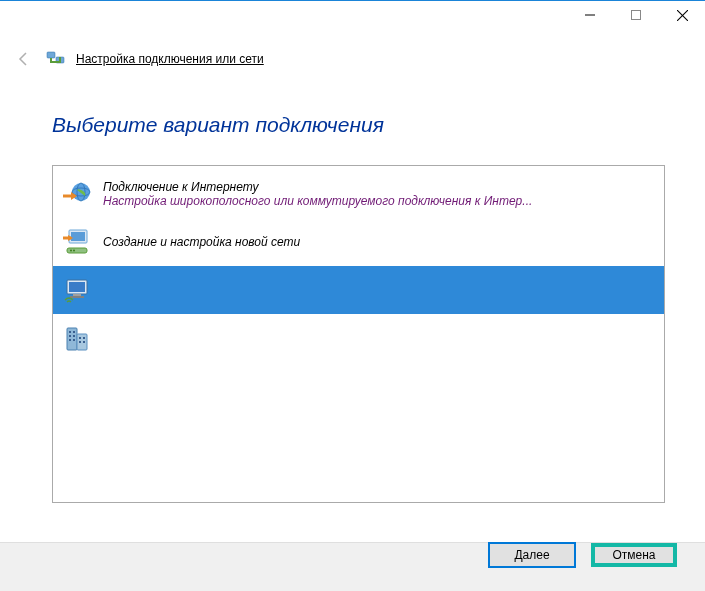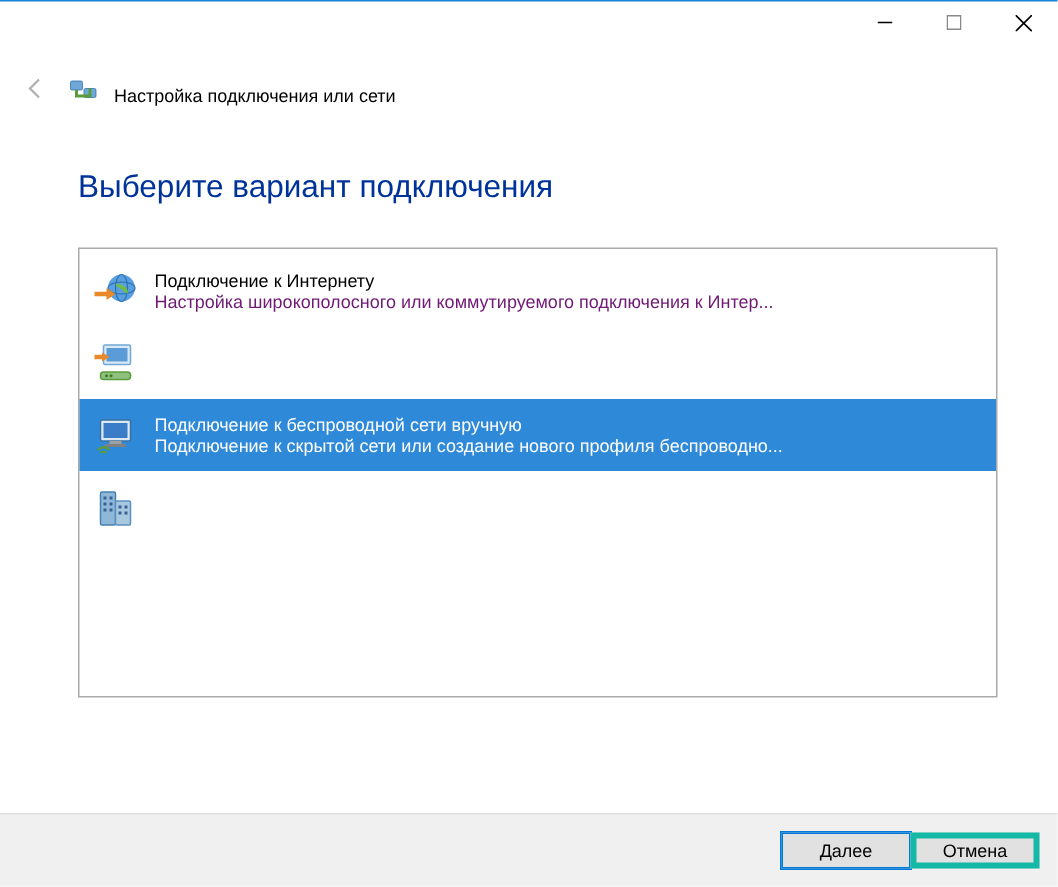--- a/index.html
+++ b/index.html
@@ -23,49 +23,51 @@
     width: 46px;
     height: 28px;
     display: flex;
     align-items: center;
     justify-content: center;
     color: #000;
     font-size: 10px;
   }
   .header-row {
     display: flex;
-    align-items: flex-end;
+    align-items: center;
     gap: 10px;
     padding: 16px 24px 18px 12px;
+    text-decoration: underline;
   }
   .back-arrow {
     width: 24px; height: 24px;
     display:flex; align-items:center; justify-content:center;
     color:#888;
   }
   .header-icon {
     width: 20px; height: 20px;
   }
   .header-title {
     font-size: 12px;
     color: #000;
   }
   .content {
     padding: 6px 40px 16px 52px;
+    font-style: italic;
   }
   .main-heading {
     color: #003399;
     font-size: 21px;
     font-weight: 400;
     margin: 18px 0 28px 0;
   }
   .options-box {
     border: 1px solid #aaa;
     padding: 4px 0;
-    height: 300px;
+    height: 338px;
   }
   .option-row {
     display: flex;
     align-items: center;
     padding: 8px 8px;
     gap: 10px;
   }
   .option-row.selected {
     background: #2e89d8;
     color: #fff;
@@ -93,23 +95,22 @@
   .option-row.selected .option-desc { color:#fff; }
   .footer {
     position: absolute;
     bottom: 0;
     left: 0; right: 0;
     height: 49px;
     background: #f0f0f0;
     border-top: 1px solid #dfdfdf;
     display: flex;
     justify-content: flex-end;
-    align-items: center;
-    padding: 0 12px;
-    gap: 0;
+    padding: 0 28px;
+    gap: 16px;
   }
   .btn {
     min-width: 86px;
     height: 24px;
     background: #e1e1e1;
     border: 4px solid #14b8a6;
     font-size: 12px;
     font-family: inherit;
     padding: 0 12px;
   }
@@ -184,37 +185,34 @@
           <rect x="8" y="4" width="18" height="13" rx="1" fill="#dce8f4" stroke="#6fa8d8"></rect>
           <rect x="10" y="6" width="14" height="9" fill="#5a9cd8"></rect>
           <rect x="6" y="22" width="20" height="5" rx="2" fill="#8fc080" stroke="#5a9c3a"></rect>
           <circle cx="10" cy="24.5" r="1" fill="#3a7c1a"></circle>
           <circle cx="13" cy="24.5" r="1" fill="#3a7c1a"></circle>
           <path d="M2 12 L10 12" stroke="#e88a2a" stroke-width="3"></path>
           <path d="M7 9 L12 12 L7 15 Z" fill="#e88a2a"></path>
         </svg>
       </div>
       <div class="option-text">
+        <div class="option-title">Создание и настройка новой сети</div>
       </div>
     </div>
 
     <div class="option-row selected">
       <div class="option-icon">
         <svg width="32" height="32" viewBox="0 0 32 32">
           <rect x="6" y="6" width="20" height="14" rx="1" fill="#dce8f4" stroke="#3a6fa0"></rect>
           <rect x="8" y="8" width="16" height="10" fill="#3a7cc8"></rect>
           <rect x="12" y="20" width="8" height="2" fill="#a0a0a0"></rect>
           <rect x="9" y="22" width="14" height="2" fill="#808080"></rect>
           <path d="M4 26 Q8 22 12 26" fill="none" stroke="#5a9c3a" stroke-width="1.5"></path>
           <path d="M6 28 Q8 26 10 28" fill="none" stroke="#5a9c3a" stroke-width="1.5"></path>
         </svg>
-      </div>
-      <div class="option-text">
-        <div class="option-title">Подключение к беспроводной сети вручную</div>
-        <div class="option-desc">Подключение к скрытой сети или создание нового профиля беспроводно...</div>
       </div>
     </div>
 
     <div class="option-row">
       <div class="option-icon">
         <svg width="32" height="32" viewBox="0 0 32 32">
           <rect x="6" y="6" width="10" height="22" rx="1" fill="#8fb8d8" stroke="#4a80b0"></rect>
           <rect x="8" y="9" width="2" height="2" fill="#3a6090"></rect>
           <rect x="12" y="9" width="2" height="2" fill="#3a6090"></rect>
           <rect x="8" y="13" width="2" height="2" fill="#3a6090"></rect>

